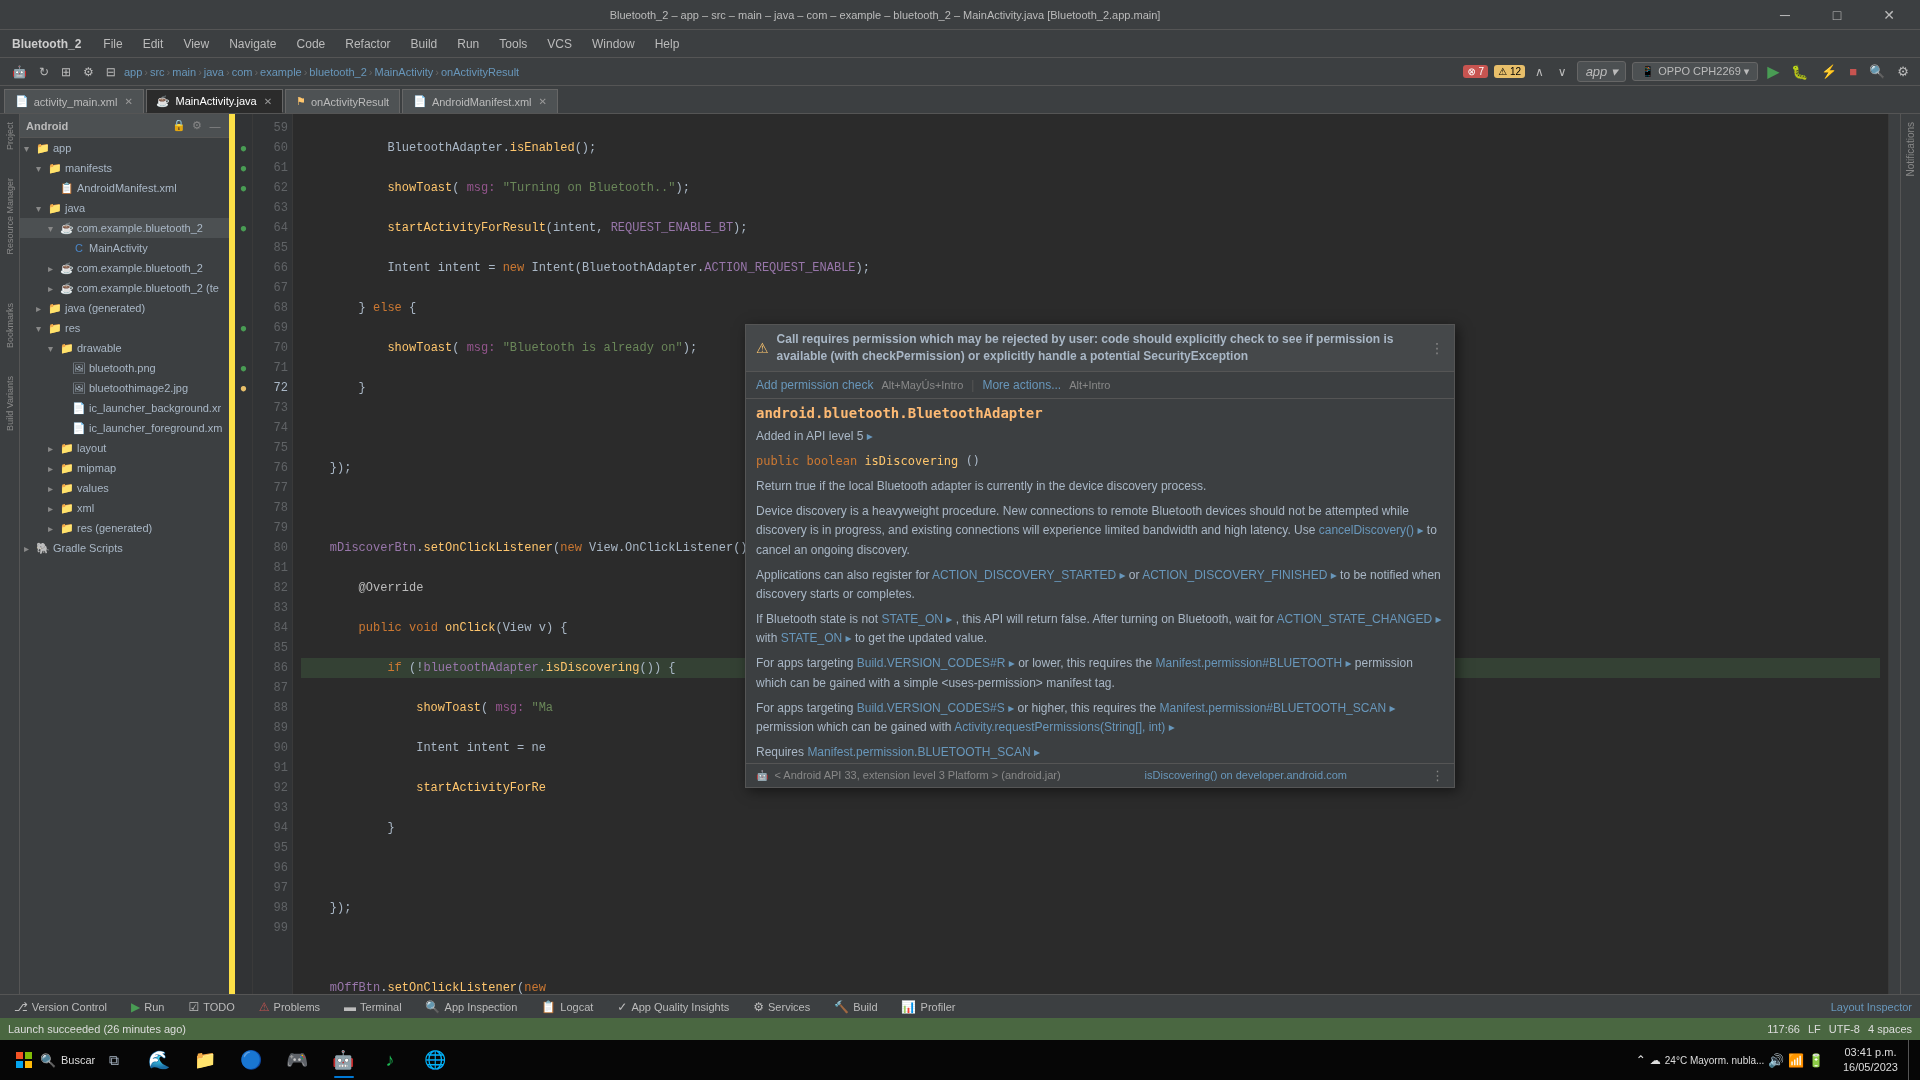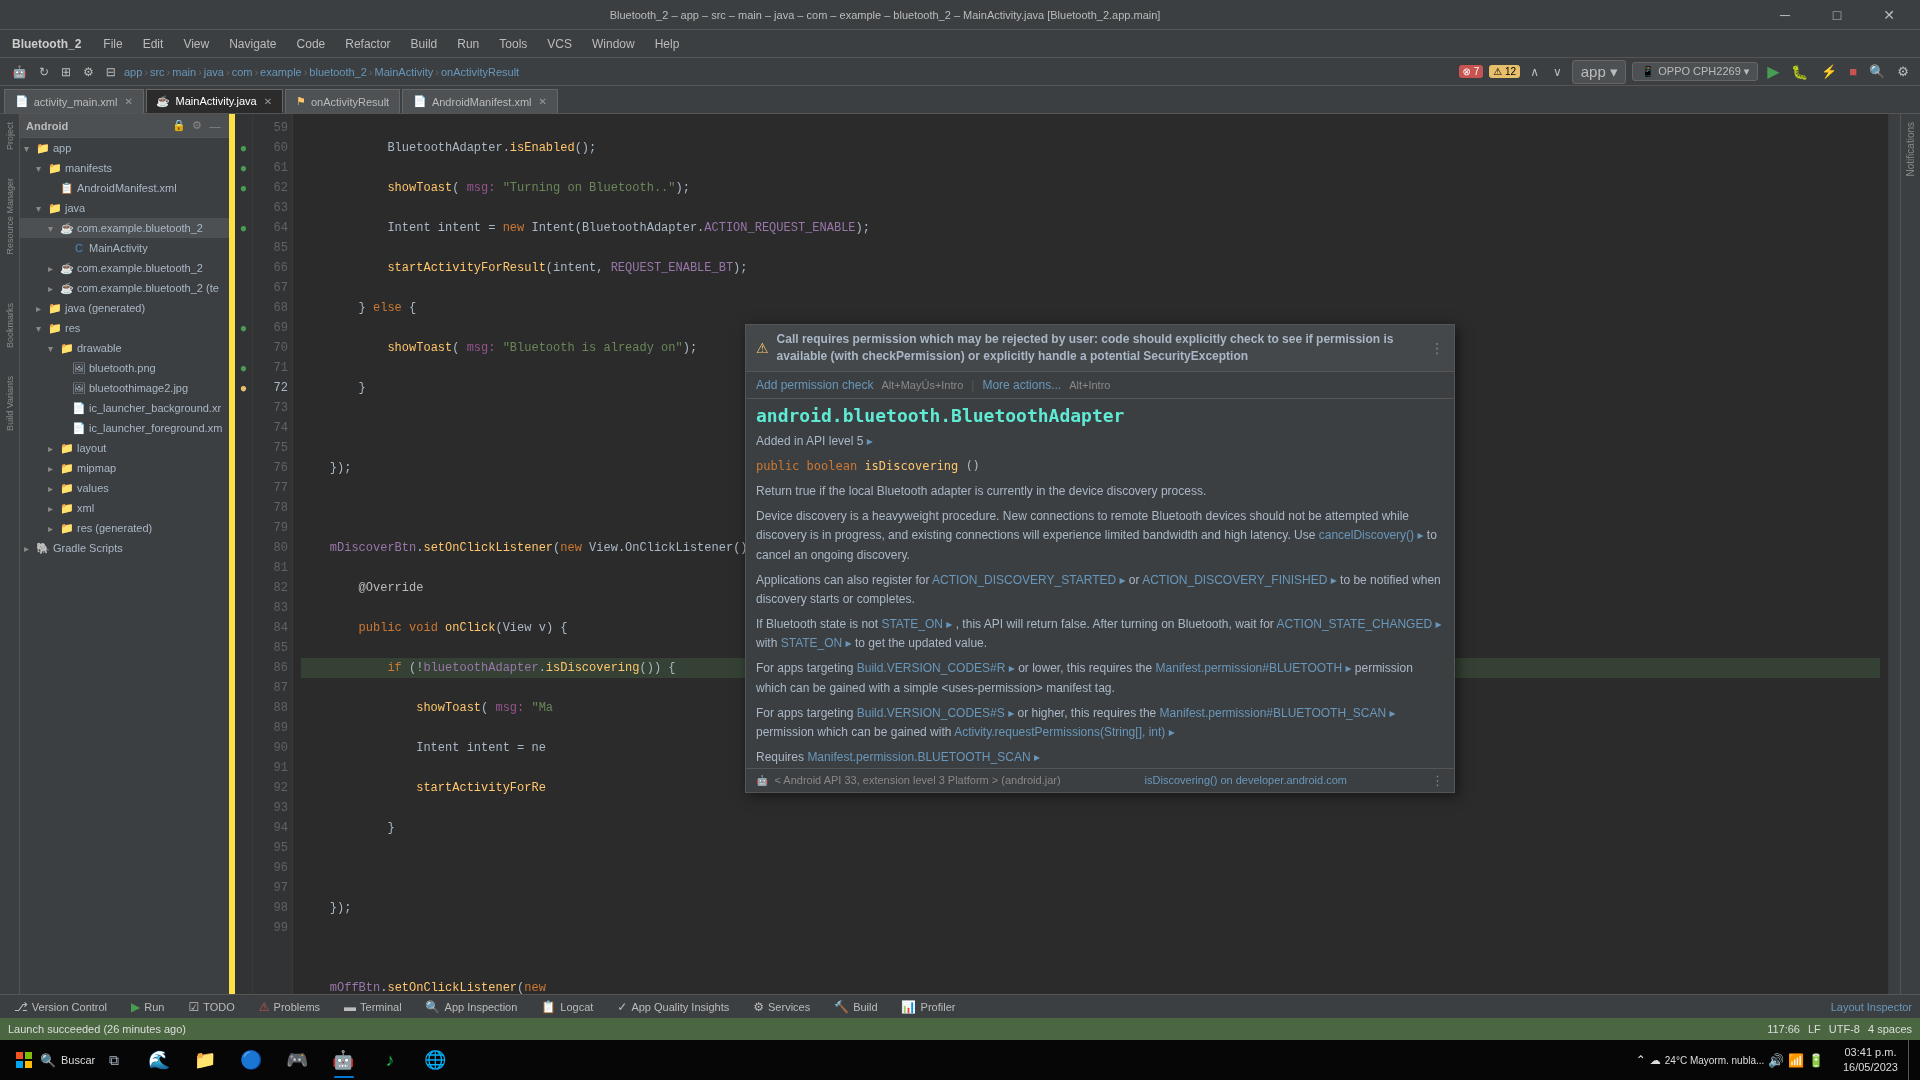--- a/index.html
+++ b/index.html
@@ -83,22 +83,23 @@
     }
     .breadcrumb-item { color: #6897bb; cursor: pointer; }
     .breadcrumb-sep { color: #666; }
     .nav-right { margin-left: auto; display: flex; align-items: center; gap: 6px; }
     .run-config {
       background: #4c5052;
       border: 1px solid #666;
       border-radius: 3px;
       padding: 2px 8px;
       color: #bbb;
-      font-size: 15px;
-      cursor: pointer;
+      font-size: 13px;
+      cursor: pointer;
+      font-style: italic;
     }
     .device-select {
       background: #4c5052;
       border: 1px solid #666;
       border-radius: 3px;
       padding: 2px 8px;
       color: #bbb;
       font-size: 11px;
       cursor: pointer;
     }
@@ -301,22 +302,22 @@
       border: none;
       color: #6897bb;
       cursor: pointer;
       font-size: 12px;
       padding: 2px 0;
     }
     .tooltip-action-shortcut { color: #888; font-size: 11px; }
     .tooltip-divider { color: #555; }
     #tooltip-class-name {
       padding: 6px 10px 2px;
-      color: #5eead4;
-      font-size: 18px;
+      color: #fdba74;
+      font-size: 14px;
       font-weight: bold;
       font-family: 'Consolas', monospace;
     }
     #tooltip-body {
       padding: 4px 10px 8px;
       font-size: 12px;
       color: #a9b7c6;
       line-height: 1.6;
       overflow-y: auto;
       max-height: 340px;
@@ -787,22 +788,22 @@
           <div>95</div>
           <div>96</div>
           <div>97</div>
         <div>98</div>
           <div>99</div>
       </div>
 
       <div id="code-content">
 <span class="code-line">            <span class="cls">BluetoothAdapter</span>.<span class="fn">isEnabled</span>();</span>
 <span class="code-line">            <span class="fn">showToast</span>( <span class="param">msg:</span> <span class="str">"Turning on Bluetooth.."</span>);</span>
+<span class="code-line">            <span class="fn">startActivityForResult</span>(intent, <span class="var-name">REQUEST_ENABLE_BT</span>);</span>
 <span class="code-line">            <span class="cls">Intent</span> intent = <span class="kw">new</span> <span class="cls">Intent</span>(<span class="cls">BluetoothAdapter</span>.<span class="var-name">ACTION_REQUEST_ENABLE</span>);</span>
-<span class="code-line">            <span class="fn">startActivityForResult</span>(intent, <span class="var-name">REQUEST_ENABLE_BT</span>);</span>
 <span class="code-line">        } <span class="kw">else</span> {</span>
 <span class="code-line">            <span class="fn">showToast</span>( <span class="param">msg:</span> <span class="str">"Bluetooth is already on"</span>);</span>
 <span class="code-line">        }</span>
 <span class="code-line"></span>
 <span class="code-line">    });</span>
 <span class="code-line"></span>
 <span class="code-line">    <span class="var-name">mDiscoverBtn</span>.<span class="fn">setOnClickListener</span>(<span class="kw">new</span> <span class="cls">View</span>.<span class="cls">OnClickListener</span>() {</span>
 <span class="code-line">        <span class="ann">@Override</span></span>
 <span class="code-line">        <span class="kw">public</span> <span class="kw">void</span> <span class="fn">onClick</span>(<span class="cls">View</span> v) {</span>
 <span class="code-line highlighted">            <span class="kw">if</span> (!<span class="var-name">bluetoothAdapter</span>.<span class="fn">isDiscovering</span>()) {</span>

